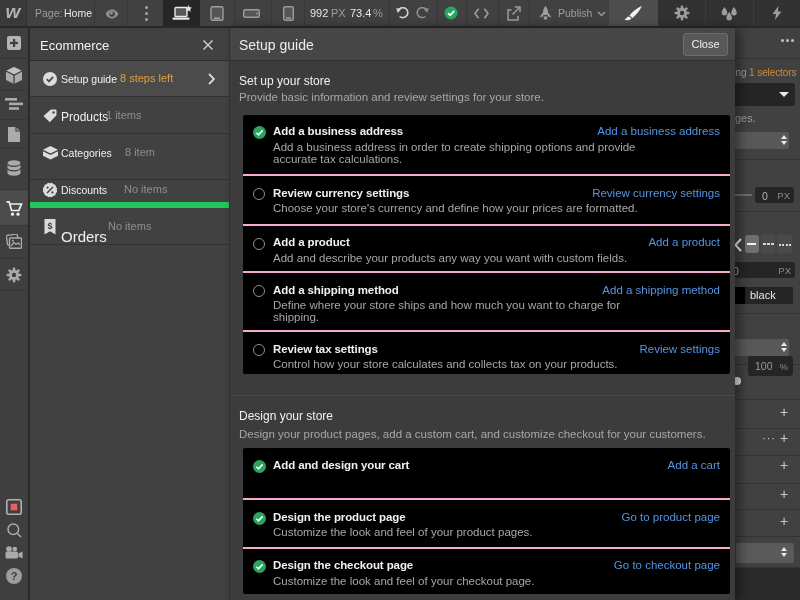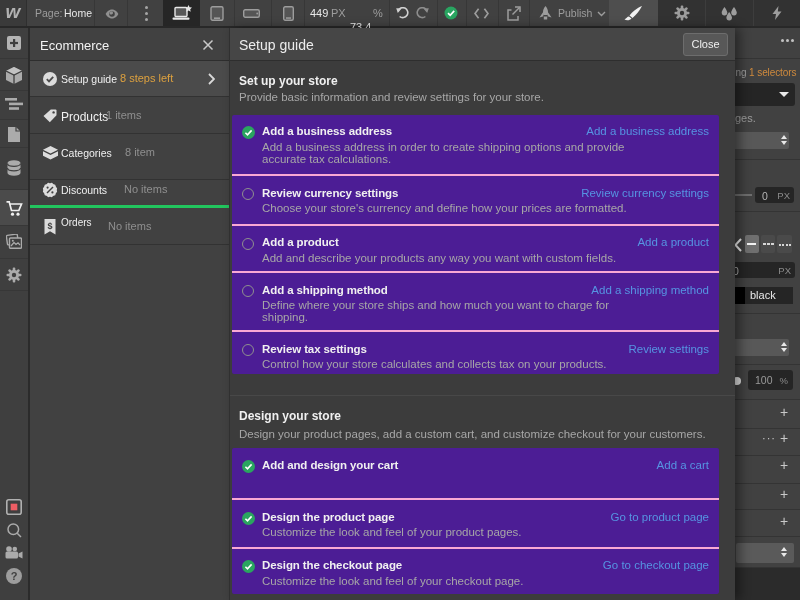--- a/index.html
+++ b/index.html
@@ -42,23 +42,23 @@
   <svg class="abs" style="left:243px;top:9px" width="17" height="9" viewBox="0 0 17 9">
     <rect x="0.7" y="0.7" width="15.6" height="7.6" rx="1.5" fill="#555555" stroke="#9d9d9d" stroke-width="1.4"></rect>
     <circle cx="14.2" cy="4.5" r="0.9" fill="#9d9d9d"></circle>
   </svg>
   <div class="vd" style="left:271px"></div>
   <svg class="abs" style="left:283px;top:6px" width="11" height="15" viewBox="0 0 11 15">
     <rect x="0.7" y="0.7" width="9.6" height="13.6" rx="1.5" fill="#555555" stroke="#9d9d9d" stroke-width="1.4"></rect>
     <rect x="3" y="11.3" width="5" height="1.5" fill="#9d9d9d"></rect>
   </svg>
   <div class="vd" style="left:304px"></div>
-  <span class="abs wtx" style="left:310px;top:7px">449</span>
+  <span class="abs wtx" style="left:310px;top:7px">992</span>
   <span class="abs gtx" style="left:331px;top:7px">PX</span>
-  <span class="abs wtx" style="left:350px;top:21px">73.4</span>
+  <span class="abs wtx" style="left:350px;top:7px">73.4</span>
   <span class="abs gtx" style="left:373px;top:7px">%</span>
   <div class="vd" style="left:389px"></div>
   <svg class="abs" style="left:396px;top:7px" width="14" height="12" viewBox="0 0 14 12">
     <path d="M2 4.2 A5 5 0 1 1 3.6 9.5" fill="none" stroke="#d2d2d2" stroke-width="1.6"></path>
     <polygon points="0.2,1.2 5.6,1.6 1.8,6.0" fill="#d2d2d2"></polygon>
   </svg>
   <svg class="abs" style="left:415px;top:7px" width="14" height="12" viewBox="0 0 14 12">
     <path d="M12 4.2 A5 5 0 1 0 10.4 9.5" fill="none" stroke="#8d8d8d" stroke-width="1.6"></path>
     <polygon points="13.8,1.2 8.4,1.6 12.2,6.0" fill="#8d8d8d"></polygon>
   </svg>
@@ -225,40 +225,40 @@
     <span class="abs" style="left:76px;top:11px;font-size:11px;color:#8f8f8f">1 items</span>
   </div>
   <div class="abs" style="left:0;top:107px;width:199px;height:45px;border-bottom:1px solid #323232">
     <svg class="abs" style="left:13px;top:11px" width="15" height="14" viewBox="0 0 15 14">
       <path d="M7.5 0 L15 3.7 L7.5 7.4 L0 3.7 Z" fill="#dcdcdc"></path>
       <path d="M0 5.3 L7.5 9 L15 5.3 V9.8 L7.5 13.5 L0 9.8 Z" fill="#dcdcdc"></path>
     </svg>
     <span class="abs" style="left:31px;top:11.5px;font-size:10.5px;color:#f0f0f0">Categories</span>
     <span class="abs" style="left:95px;top:11px;font-size:11px;color:#8f8f8f">8 item</span>
   </div>
-  <div class="abs" style="left:0;top:144px;width:199px;height:36px;border-bottom:3px solid #22c55e">
+  <div class="abs" style="left:0;top:144px;width:199px;height:36px;border-bottom:6px solid #22c55e">
     <svg class="abs" style="left:12px;top:10px" width="16" height="16" viewBox="0 0 16 16">
       <g fill="#dcdcdc">
         <rect x="2.3" y="2.3" width="11.4" height="11.4" rx="2"></rect>
         <rect x="2.3" y="2.3" width="11.4" height="11.4" rx="2" transform="rotate(30 8 8)"></rect>
         <rect x="2.3" y="2.3" width="11.4" height="11.4" rx="2" transform="rotate(60 8 8)"></rect>
       </g>
       <path d="M5 11 L11 5" stroke="#414141" stroke-width="1.4"></path>
       <circle cx="5.6" cy="5.6" r="1.1" fill="#414141"></circle>
       <circle cx="10.4" cy="10.4" r="1.1" fill="#414141"></circle>
     </svg>
     <span class="abs" style="left:31px;top:11.5px;font-size:10.5px;color:#f0f0f0">Discounts</span>
     <span class="abs" style="left:94px;top:11px;font-size:11px;color:#8f8f8f">No items</span>
   </div>
   <div class="abs" style="left:0;top:181px;width:199px;height:36px;border-bottom:1px solid #323232">
     <svg class="abs" style="left:14px;top:10px" width="12" height="16" viewBox="0 0 12 16">
       <path d="M0.5 0 H11.5 V15.5 L6 12.2 L0.5 15.5 Z" fill="#dcdcdc"></path>
       <text x="6" y="9.5" text-anchor="middle" font-family="Liberation Sans" font-size="9" font-weight="bold" fill="#414141">$</text>
     </svg>
-    <span class="abs" style="left:31px;top:8px;font-size:10px;color:#f0f0f0">Orders</span>
+    <span class="abs" style="left:31px;top:19px;font-size:15px;color:#f0f0f0">Orders</span>
     <span class="abs" style="left:78px;top:11px;font-size:11px;color:#8f8f8f">No items</span>
   </div>
 </div>
 
 <div class="abs" style="left:735px;top:28px;width:65px;height:572px;background:#414141;overflow:hidden">
   <div class="abs" style="left:46px;top:11px;width:13px;height:4px">
     <div class="abs" style="left:0;top:0;width:3px;height:3px;border-radius:50%;background:#c2c2c2"></div>
     <div class="abs" style="left:5px;top:0;width:3px;height:3px;border-radius:50%;background:#c2c2c2"></div>
     <div class="abs" style="left:10px;top:0;width:3px;height:3px;border-radius:50%;background:#c2c2c2"></div>
   </div>
@@ -301,21 +301,21 @@
   <div class="abs" style="left:0px;top:259px;width:10px;height:17px;background:#000"></div>
   <div class="abs" style="left:10px;top:259px;width:48px;height:17px;background:#252525">
     <span class="abs" style="left:5px;top:2px;font-size:11px;color:#e8e8e8">black</span>
   </div>
   <div class="abs" style="left:0;top:285px;width:65px;height:1px;background:#343434"></div>
   <div class="abs" style="left:-8px;top:311px;width:62px;height:17px;background:#585858;border-radius:2px"></div>
   <div class="abs" style="left:46px;top:314px;width:0;height:0;border-left:3.5px solid transparent;border-right:3.5px solid transparent;border-bottom:4px solid #e8e8e8"></div>
   <div class="abs" style="left:46px;top:320px;width:0;height:0;border-left:3.5px solid transparent;border-right:3.5px solid transparent;border-top:4px solid #e8e8e8"></div>
   <div class="abs" style="left:0;top:336px;width:65px;height:1px;background:#343434"></div>
   <div class="abs" style="left:-2px;top:349px;width:8px;height:8px;border-radius:50%;background:#e0e0e0"></div>
-  <div class="abs" style="left:13px;top:342px;width:45px;height:20px;background:#252525;border-radius:3px">
+  <div class="abs" style="left:13px;top:328px;width:45px;height:20px;background:#252525;border-radius:3px">
     <span class="abs" style="left:7px;top:4px;font-size:10.5px;color:#9a9a9a">100</span>
     <span class="abs" style="right:5px;top:4.5px;font-size:9.5px;color:#8a8a8a">%</span>
   </div>
   <div class="abs" style="left:0;top:371px;width:65px;height:1px;background:#343434"></div>
   <span class="abs" style="left:45px;top:376px;font-size:14px;color:#c9c9c9">+</span>
   <div class="abs" style="left:0;top:400px;width:65px;height:1px;background:#343434"></div>
   <span class="abs" style="left:27px;top:404px;font-size:11px;color:#c9c9c9;letter-spacing:1px">···</span>
   <span class="abs" style="left:45px;top:402px;font-size:14px;color:#c9c9c9">+</span>
   <div class="abs" style="left:0;top:427px;width:65px;height:1px;background:#343434"></div>
   <span class="abs" style="left:45px;top:429px;font-size:14px;color:#c9c9c9">+</span>
@@ -326,27 +326,27 @@
   <div class="abs" style="left:0;top:508px;width:65px;height:1px;background:#343434"></div>
   <div class="abs" style="left:0.5px;top:515px;width:58px;height:20px;background:#5a5a5a;border-radius:2px"></div>
   <div class="abs" style="left:46px;top:519px;width:0;height:0;border-left:3.5px solid transparent;border-right:3.5px solid transparent;border-bottom:4px solid #e8e8e8"></div>
   <div class="abs" style="left:46px;top:525px;width:0;height:0;border-left:3.5px solid transparent;border-right:3.5px solid transparent;border-top:4px solid #e8e8e8"></div>
   <div class="abs" style="left:0;top:539px;width:65px;height:1px;background:#343434"></div>
   <div class="abs" style="left:0;top:540px;width:65px;height:32px;background:#2b2b2b"></div>
 </div>
 
 <style>
 .ovl{position:absolute;left:229px;top:28px;width:506px;height:572px;background:#3c3c3c;box-shadow:5px 0 10px rgba(0,0,0,.4);border-left:1px solid #303030;overflow:hidden}
-.card{position:absolute;left:2px;width:487px;background:#4c1d95;border-radius:2px}
+.card{position:absolute;left:13px;width:487px;background:#000000;border-radius:2px}
 .row{position:absolute;left:0;width:487px}
 .row.bdr{border-top:2px solid #f9a8d4}
 .rt{position:absolute;left:30px;top:10.5px;font-size:11.5px;font-weight:bold;color:#f0f0f0;letter-spacing:-0.1px}
 .rd{position:absolute;left:30px;top:26px;font-size:11.5px;color:#a7a7a7;line-height:12.3px;width:430px}
 .rl{position:absolute;right:10px;top:10.5px;font-size:11.5px;color:#5694e2}
-.sh{position:absolute;left:9px;font-size:12px;font-weight:bold;color:#f0f0f0}
+.sh{position:absolute;left:9px;font-size:12px;font-weight:normal;color:#f0f0f0}
 .sd{position:absolute;left:9px;font-size:11.5px;color:#a7a7a7}
 .ec{position:absolute;left:10px;top:12px;width:12px;height:12px;border-radius:50%;border:1.5px solid #8f8f8f}
 </style>
 <div class="ovl">
   <div class="abs" style="left:0;top:0;width:506px;height:33px;background:#464646;border-bottom:1px solid #2e2e2e">
     <span class="abs" style="left:9px;top:9px;font-size:14px;color:#ededed">Setup guide</span>
     <div class="abs" style="left:453px;top:5px;width:45px;height:23px;background:#585858;border:1px solid #6d6d6d;border-radius:3px;text-align:center">
       <span style="font-size:11px;color:#f0f0f0;line-height:21px">Close</span>
     </div>
   </div>

